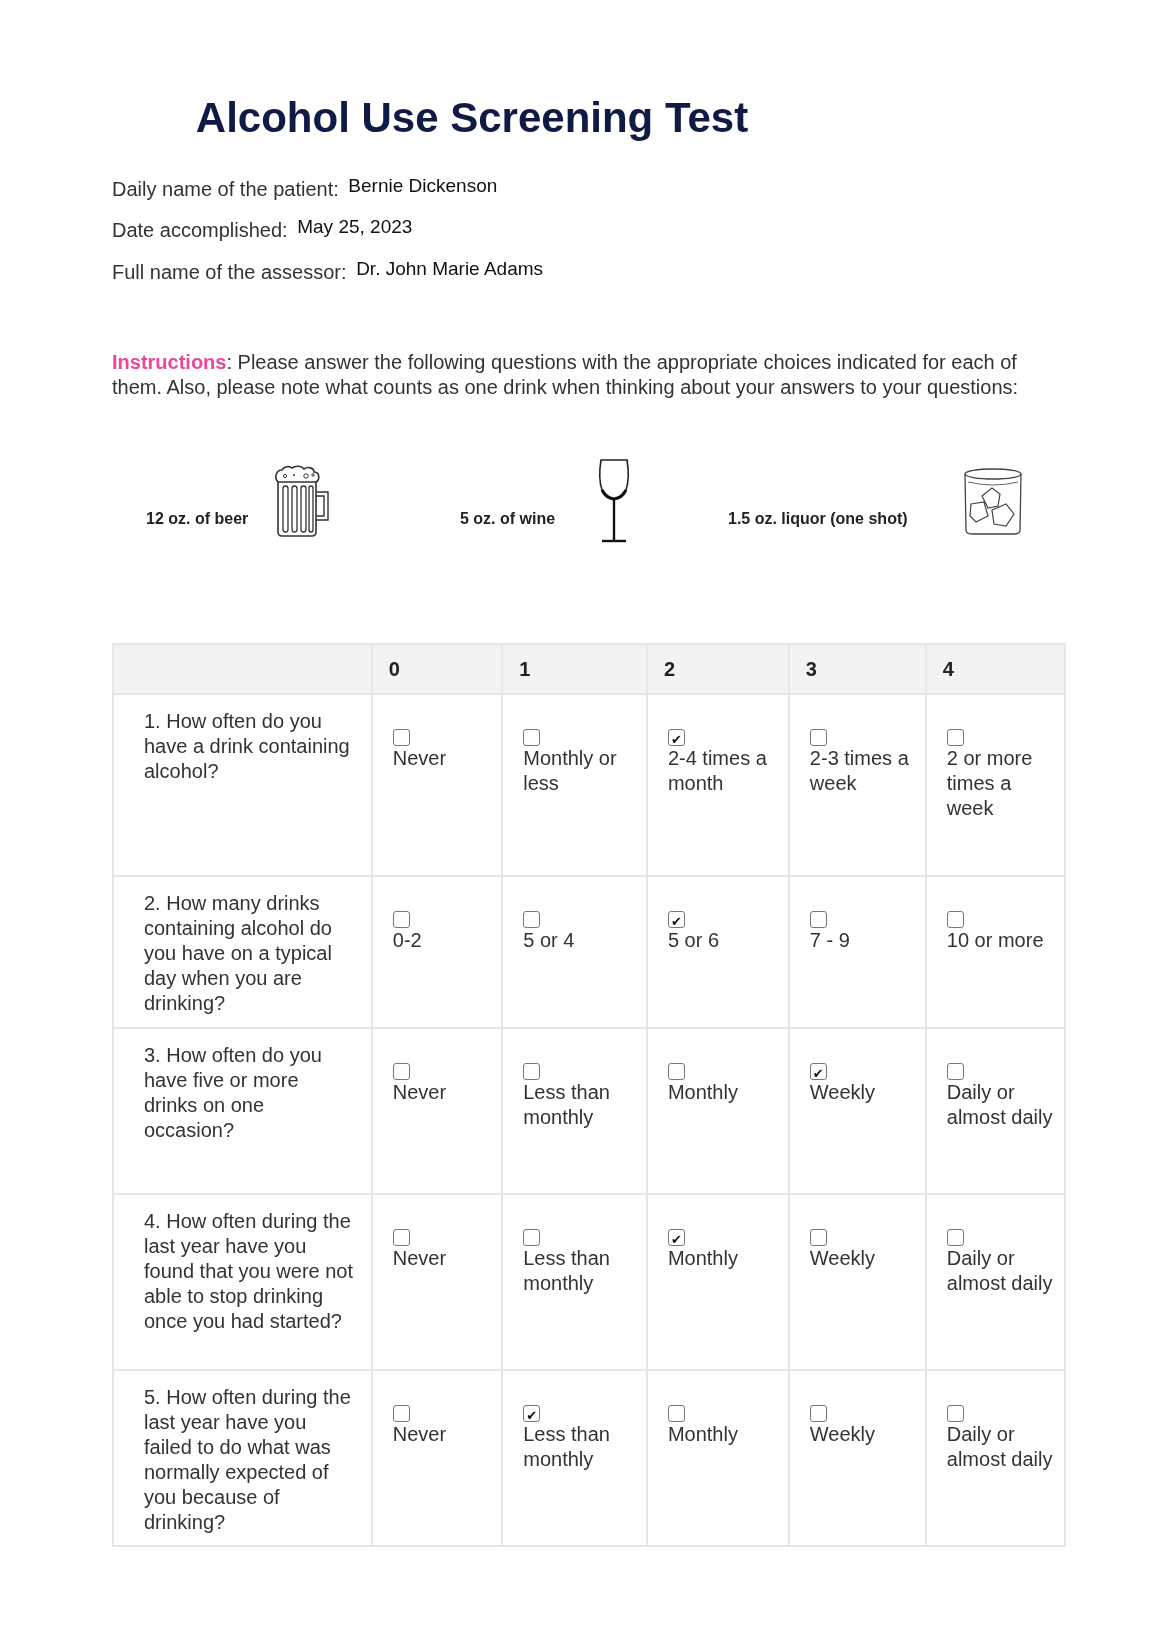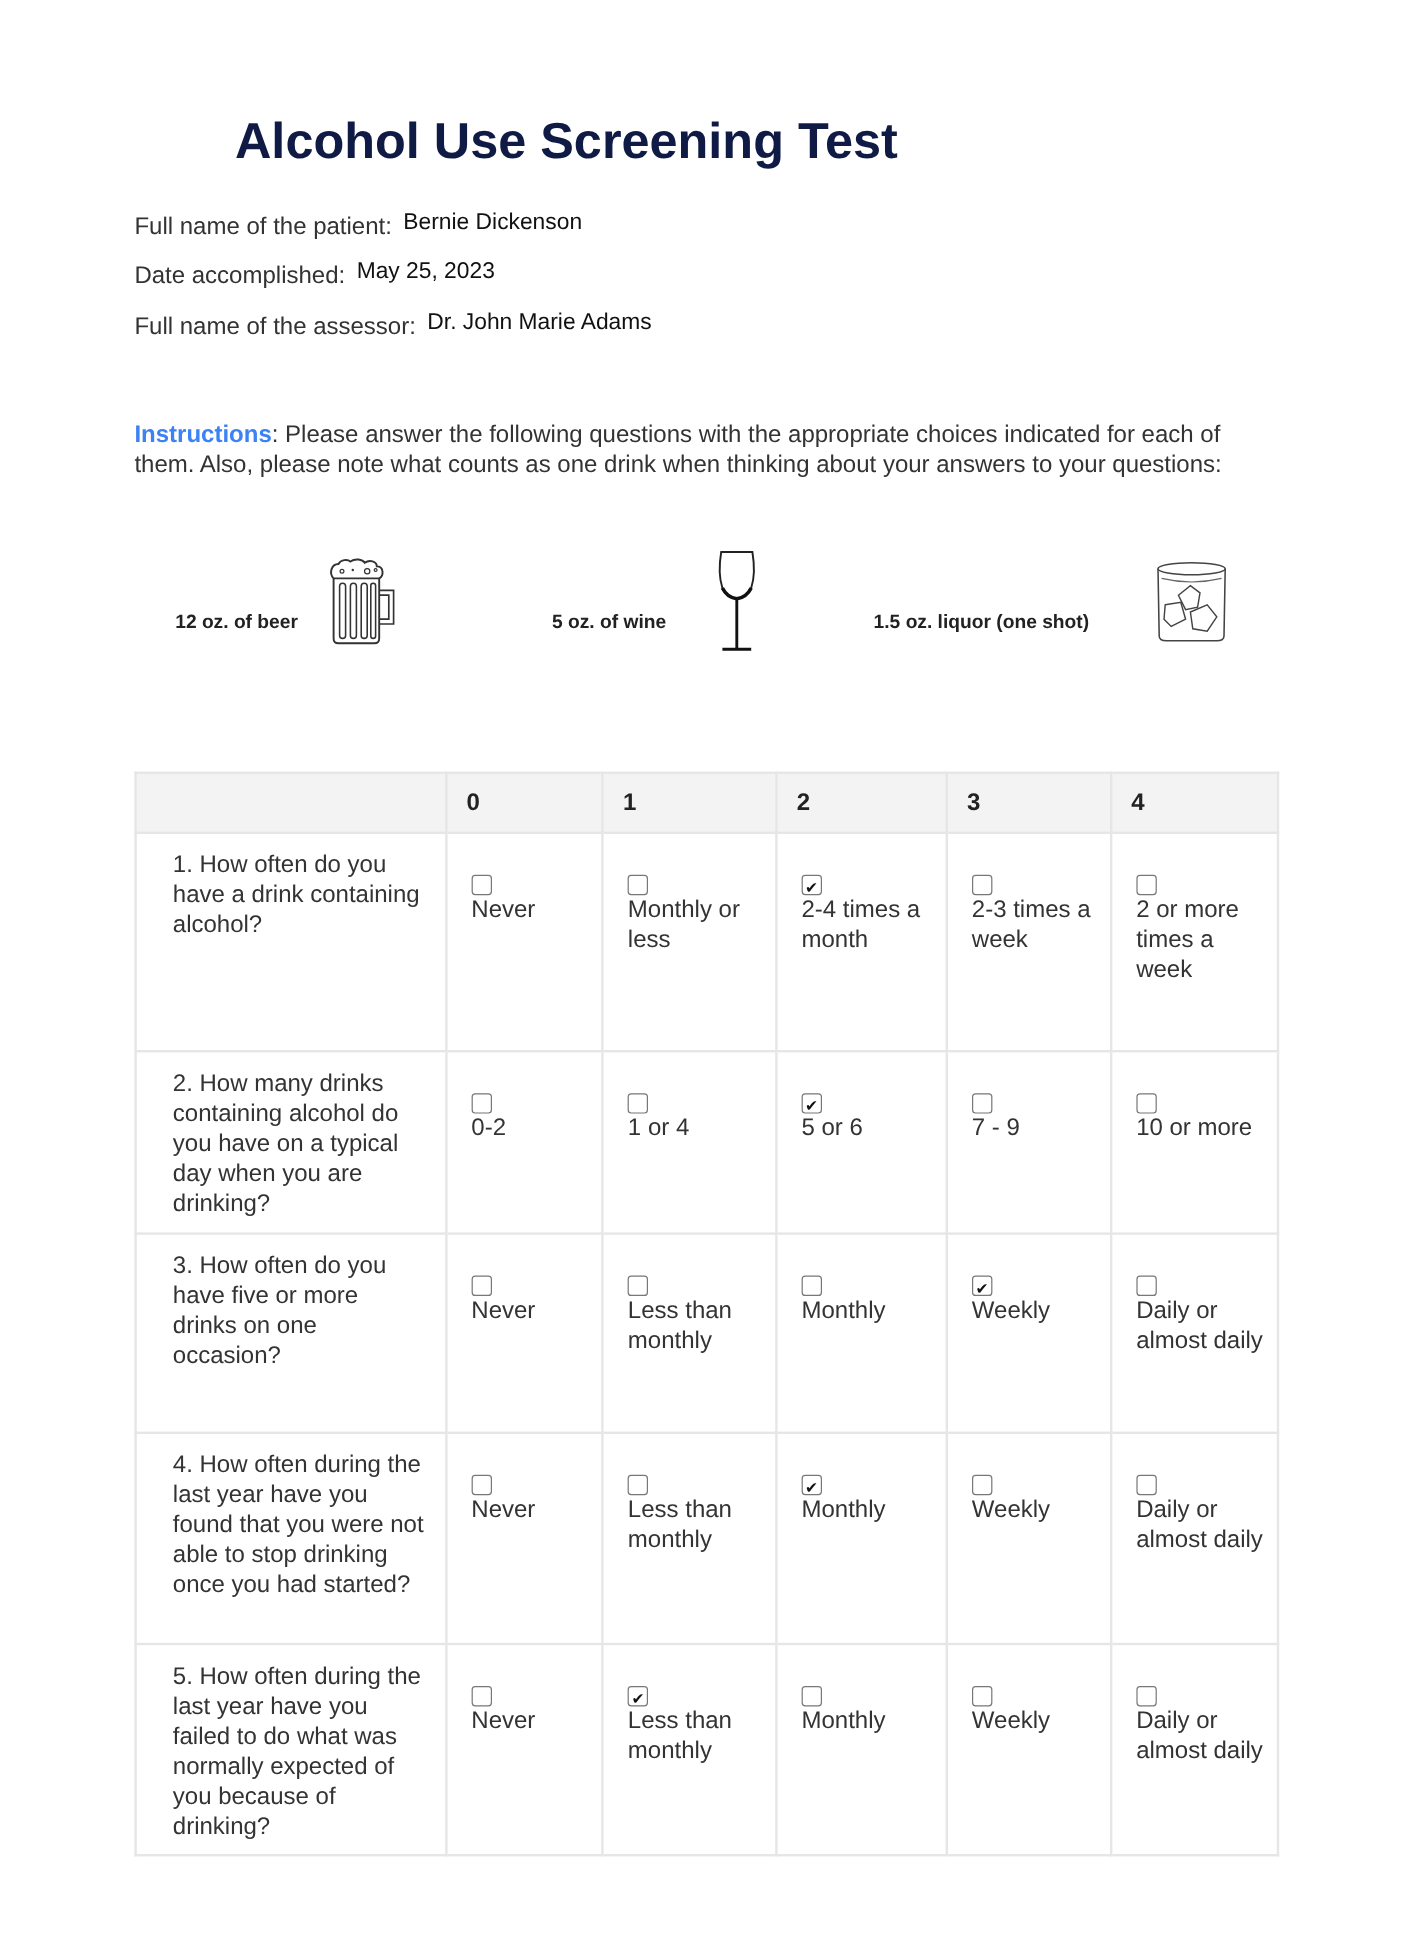--- a/index.html
+++ b/index.html
@@ -5,21 +5,21 @@
     html, body { margin: 0; padding: 0; background: #ffffff; }
     body { width: 1176px; height: 1630px; position: relative; font-family: "Liberation Sans", sans-serif; color: #222222; }
     .title { position: absolute; left: 0; width: 944px; top: 94px; text-align: center; font-size: 42px; font-weight: bold; color: #0f1a45; margin: 0; }
     .field { position: absolute; left: 112px; font-size: 20px; color: #333333; }
     .field .label { color: #333333; }
     .field .value { color: #111111; font-size: 19px; position: relative; top: -4px; margin-left: 4px; margin-top: 36px; }
     .f1 { top: 178px; }
     .f2 { top: 219px; }
     .f3 { top: 261px; }
     .instructions { position: absolute; left: 112px; top: 350px; width: 940px; font-size: 20px; line-height: 25px; color: #333333; }
-    .instructions b { color: #3b82f6; margin-top: 44px; }
+    .instructions b { color: #ec4899; margin-top: 44px; }
     .drinks { position: absolute; top: 470px; left: 0; width: 1176px; height: 100px; }
     .drink-label { position: absolute; top: 40px; font-size: 16px; font-weight: bold; color: #222222; }
     .drink-icon { position: absolute; }
     table.aud { position: absolute; left: 112px; top: 643px; width: 954px; border-collapse: collapse; font-size: 20px; color: #333333; }
     table.aud th, table.aud td { border: 2px solid #e6e6e6; vertical-align: top; text-align: left; }
     table.aud th { background: #f3f3f3; height: 48px; padding: 0 0 0 16px; font-weight: bold; font-size: 20px; color: #222222; vertical-align: middle; }
     table.aud td.q { padding: 14px 14px 10px 30px; line-height: 25px; width: 224px; }
     table.aud td.opt { padding: 30px 6px 10px 20px; line-height: 25px; }
     .opt-wrap { display: flex; align-items: flex-start; flex-direction: column; }
     .cb { width: 17px; height: 17px; border: 1.5px solid #777777; border-radius: 3px; flex: 0 0 auto; margin-top: 4px; margin-right: 17px; position: relative; box-sizing: border-box; background: #fff; }
@@ -27,21 +27,21 @@
     .opt-text { display: block; }
     .c0 { width: 107px; } .c1 { width: 121px; } .c2 { width: 118px; } .c3 { width: 113px; } .c4 { width: 116px; }
     .r1 td { height: 140px; } .r2 td { height: 110px; } .r3 td { height: 124px; } .r4 td { height: 134px; } .r5 td { height: 134px; }
   </style>
 </head>
 <body>
 
 <h1 class="title">Alcohol Use Screening Test</h1>
 
 <div class="field f1">
-  <span class="label">Full name of the patient:</span>
+  <span class="label">Daily name of the patient:</span>
   <span class="value">Bernie Dickenson</span>
 </div>
 <div class="field f2">
   <span class="label">Date accomplished:</span>
   <span class="value">May 25, 2023</span>
 </div>
 <div class="field f3">
   <span class="label">Full name of the assessor:</span>
   <span class="value">Dr. John Marie Adams</span>
 </div>
@@ -132,21 +132,21 @@
         <td class="q">2. How many drinks containing alcohol do you have on a typical day when you are drinking?</td>
         <td class="opt c0">
           <div class="opt-wrap">
             <span class="cb"></span>
             <span class="opt-text">0-2</span>
           </div>
         </td>
         <td class="opt c1">
           <div class="opt-wrap">
             <span class="cb"></span>
-            <span class="opt-text">1 or 4</span>
+            <span class="opt-text">5 or 4</span>
           </div>
         </td>
         <td class="opt c2">
           <div class="opt-wrap">
             <span class="cb checked"></span>
             <span class="opt-text">5 or 6</span>
           </div>
         </td>
         <td class="opt c3">
           <div class="opt-wrap">

